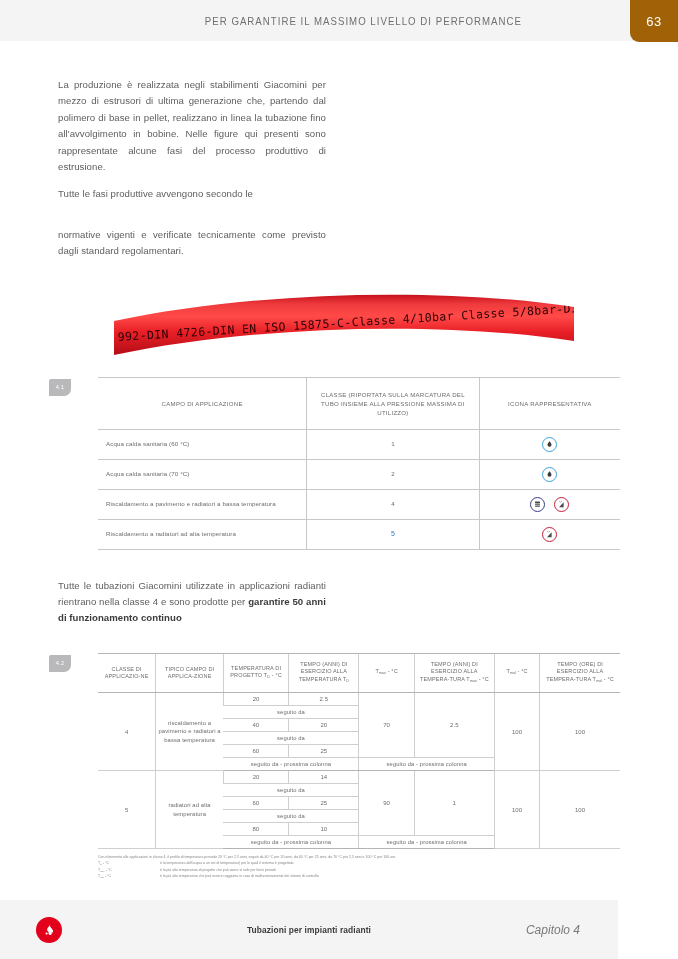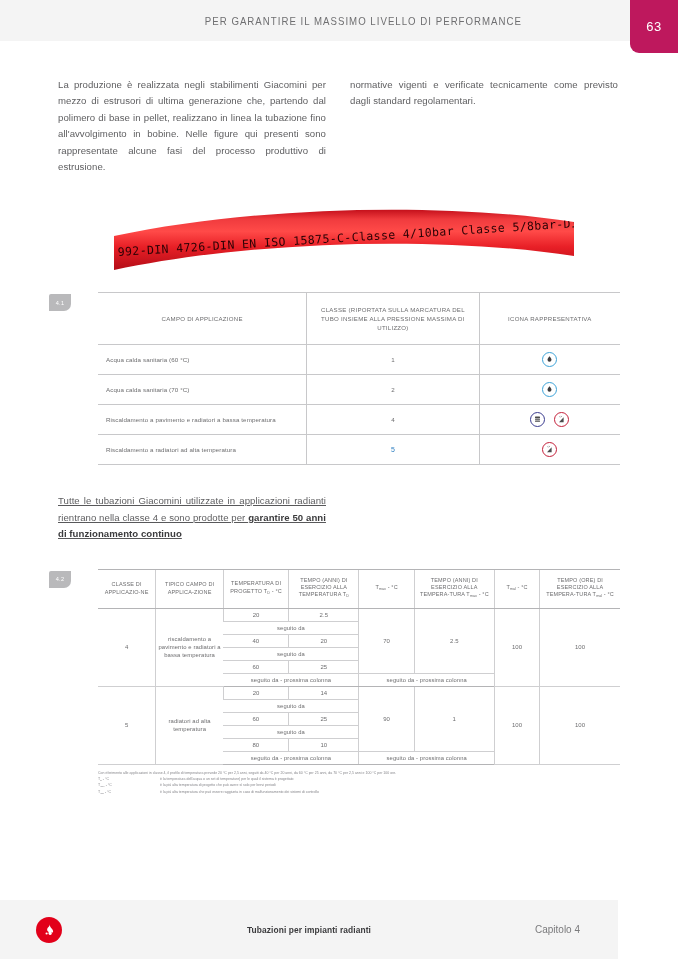--- a/index.html
+++ b/index.html
@@ -26,37 +26,38 @@
   .header-title {
     font-size: 10.5px;
     letter-spacing: 1.1px;
     color: #6f6f71;
     font-weight: 400;
     transform: scaleX(0.92);
   }
   .page-number-tab {
     position: absolute;
     right: 0; top: 0;
-    width: 48px; height: 53px;
-    background: #be185d;
+    width: 48px; height: 42px;
+    background: #a16207;
     border-bottom-left-radius: 9px;
     border-bottom-right-radius: 0;
     display: flex; align-items: center; justify-content: center;
     color: #ffffff;
     font-size: 13px;
     letter-spacing: .5px;
   }
 
   
   .content { padding: 0 58px; }
 
   .two-col {
     display: flex;
     gap: 24px;
     margin-top: 36px;
+    flex-direction: column;
   }
   .col { width: 268px; }
   p.body {
     margin: 0 0 11px 0;
     font-size: 9.6px;
     line-height: 16.4px;
     text-align: justify;
     color: #5e5e60;
     letter-spacing: .05px;
   }
@@ -201,37 +202,39 @@
     width: 100%;
     text-align: center;
     font-size: 8.4px;
     font-weight: 700;
     color: #3b3b3d;
     letter-spacing: .1px;
   }
   .footer-chapter {
     position: absolute;
     right: 38px;
-    font-size: 10px;
+    font-size: 12px;
+    font-style: italic;
     color: #7a7a7c;
   }
 </style>
 </head>
 <body>
 
 <div class="page-header">
   <div class="header-title">PER GARANTIRE IL MASSIMO LIVELLO DI PERFORMANCE</div>
   <div class="page-number-tab">63</div>
 </div>
 
 <div class="content">
 
   <div class="two-col">
     <div class="col">
       <p class="body">La produzione è realizzata negli stabilimenti Giacomini per mezzo di estrusori di ultima generazione che, partendo dal polimero di base in pellet, realizzano in linea la tubazione fino all'avvolgimento in bobine. Nelle figure qui presenti sono rappresentate alcune fasi del processo produttivo di estrusione.</p>
+      <p class="body last">Tutte le fasi produttive avvengono secondo le</p>
     </div>
     <div class="col">
       <p class="body">normative vigenti e verificate tecnicamente come previsto dagli standard regolamentari.</p>
     </div>
   </div>
 
   <div class="pipe-wrap">
     <div class="pipe-figure">
       <svg width="460" height="62" viewBox="0 0 460 62">
         <defs>
@@ -328,21 +331,21 @@
                   <path d="M4.6 3.4 L5.2 4.4 M6 2.9 L6.6 3.9" stroke="#4a4a4c" stroke-width=".6"></path>
                 </svg>
               </span>
             </div>
           </td>
         </tr>
       </tbody>
     </table>
   </div>
 
-  <div class="two-col" style="margin-top:28px;text-decoration:underline;">
+  <div class="two-col" style="margin-top:28px;">
     <div class="col">
       <p class="body last"><span>Tutte le tubazioni Giacomini utilizzate in applicazioni radianti rientrano nella classe 4 e sono prodotte per </span><b>garantire 50 anni di funzionamento continuo</b></p>
     </div>
   </div>
 
   <div class="table-block" style="margin-top:26px;">
     <div class="fig-tag">4.2</div>
     <table class="doc t42">
       <colgroup>
         <col style="width:11.5%">

